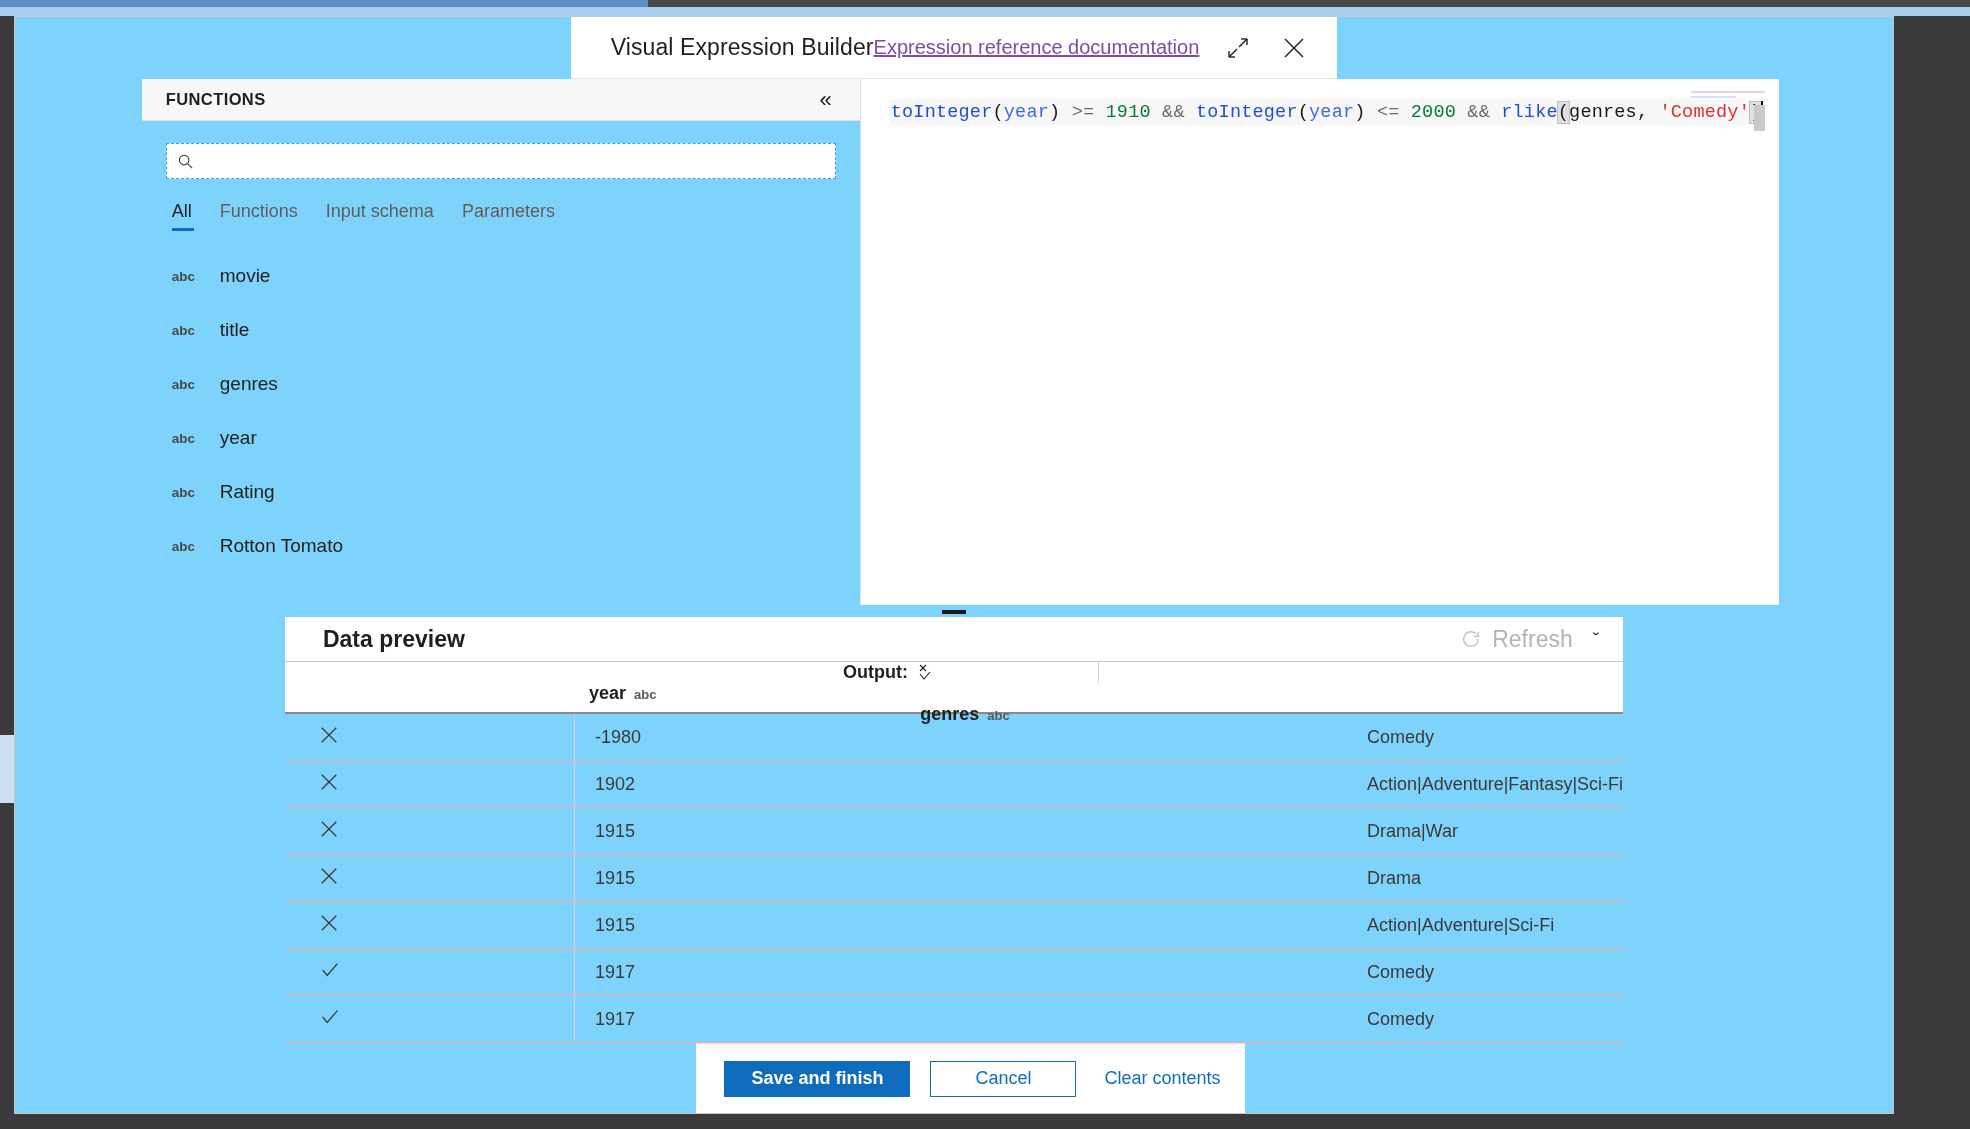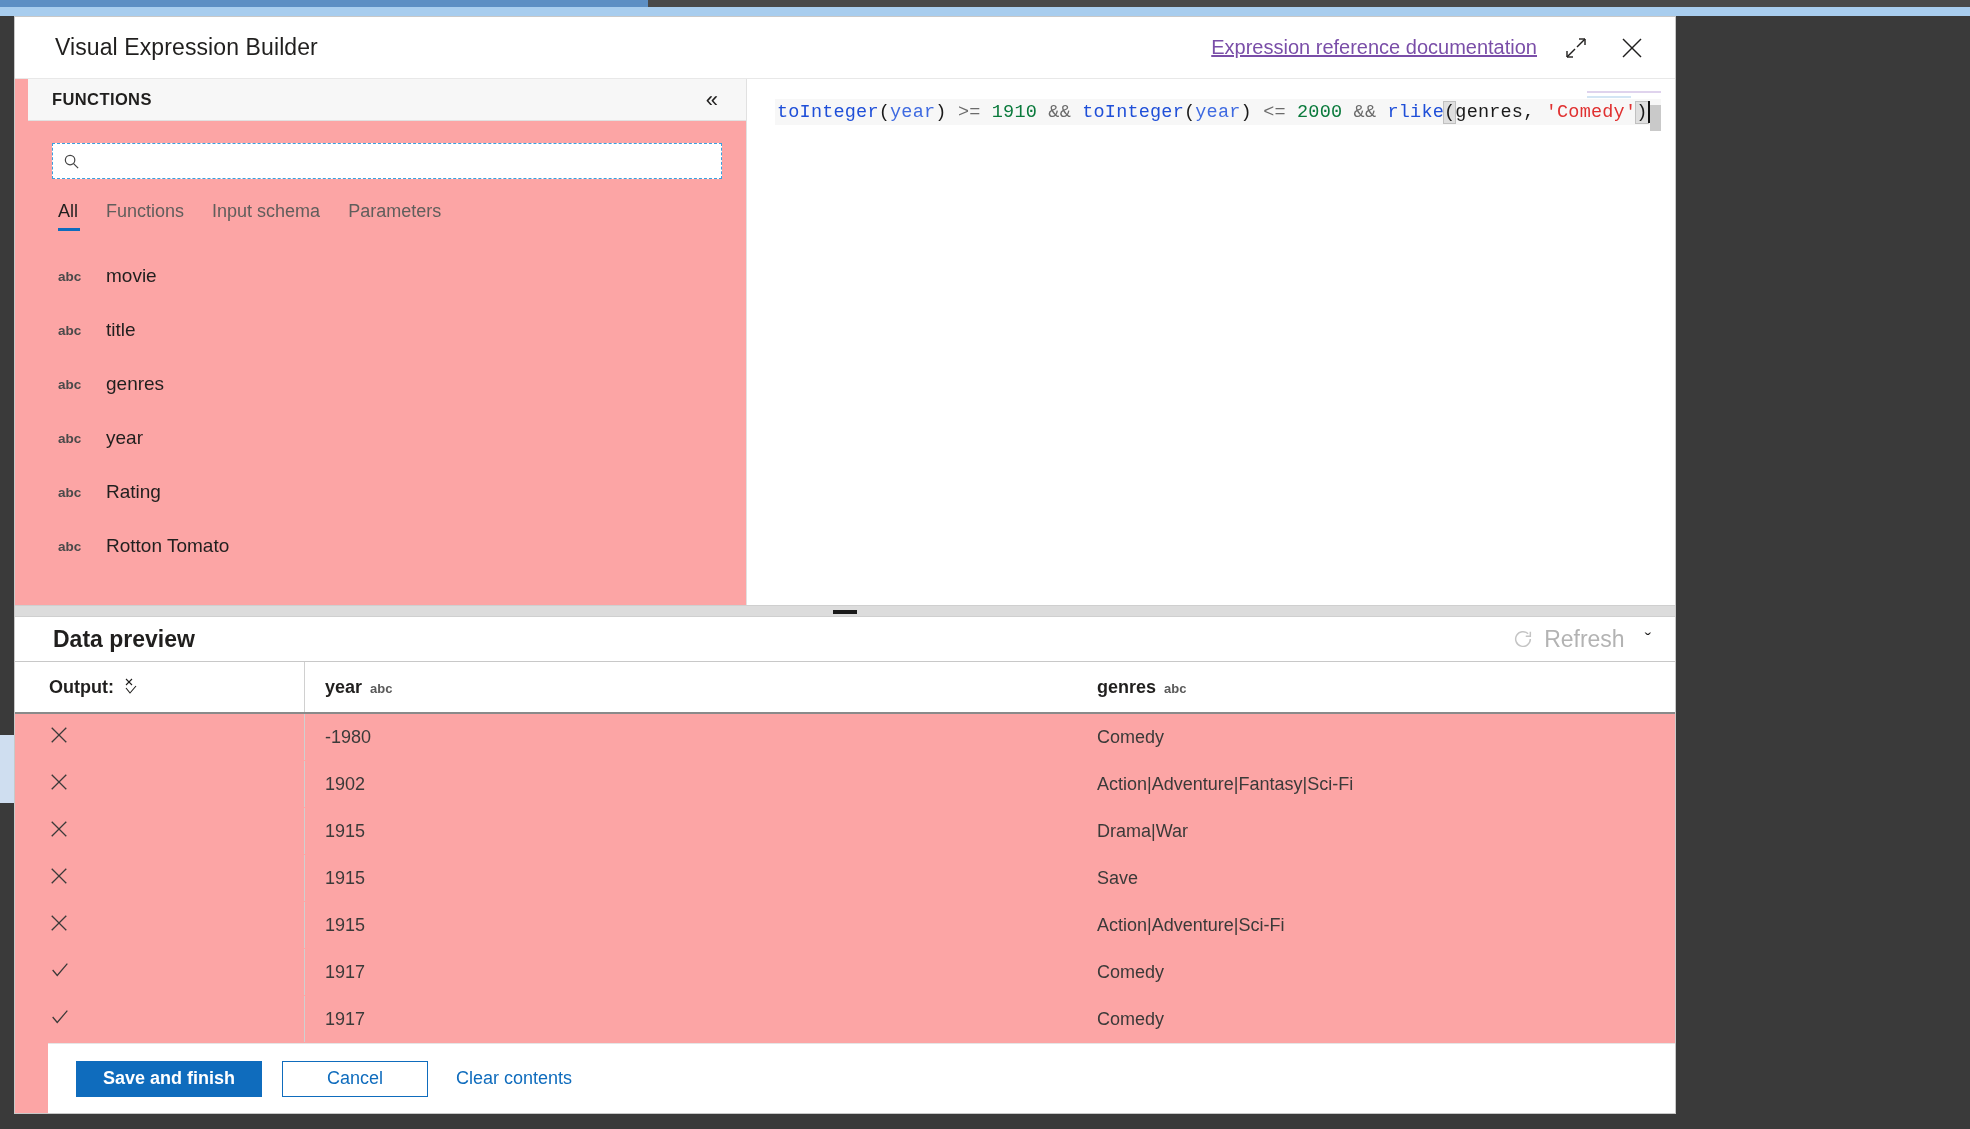--- a/index.html
+++ b/index.html
@@ -17,24 +17,24 @@
   .strip-blue  { position:absolute; left:0; top:0; width:648px; height:7px; background:#5d8fc4; }
   .strip-light { position:absolute; left:0; top:7px; width:1970px; height:9px; background:#a8cdee; }
 
   
   .behind-left { position:absolute; left:0; top:16px; width:26px; height:1113px; background:#3a3a3a; }
   .behind-chip { position:absolute; left:0; top:735px; width:14px; height:68px; background:#cfdef0; }
 
   
   .dialog {
     position:absolute; left:14px; top:16px;
-    width:1662px; height:1098px;
-    background:#fca5a5;
+    width:1880px; height:1098px;
+    background:#7dd3fc;
     border:1px solid #c8c8c8;
-    display:flex; flex-direction:column;
+    display:flex; flex-direction:column;align-items:center;
   }
 
   
   .header {
     height:62px; min-height:62px;
     display:flex; align-items:center;
     padding:0 26px 0 40px;
     border-bottom:1px solid #e8e8e8;
     background:#ffffff;
   }
@@ -125,21 +125,21 @@
     padding:0 20px 0 38px; background:#ffffff;
   }
   .preview-title { font-size:23px; font-weight:700; color:#201f1e; }
   .preview-actions { margin-left:auto; display:flex; align-items:center; gap:16px; }
   .refresh-btn { display:flex; align-items:center; gap:10px; color:#b3b3b3; font-size:23px; cursor:default; }
   .chev-btn { color:#201f1e; font-size:19px; cursor:pointer; padding:0 4px; line-height:1; }
 
   .grid { border-top:1px solid #c8c8c8; }
   .grid-head {
     display:flex; height:52px; align-items:center;
-    border-bottom:2px solid #8a8a8a; background:#ffffff;
+    border-bottom:2px solid #8a8a8a; background:#ffffff;flex-direction:column;
   }
   .col-output { width:290px; min-width:290px; padding-left:34px; display:flex; align-items:center; gap:8px; border-right:1px solid #d0d0d0; height:100%; }
   .col-output-label { font-size:18px; font-weight:700; color:#201f1e; }
   .col-year   { width:770px; min-width:770px; padding-left:20px; display:flex; align-items:baseline; gap:8px; }
   .col-genres { flex:1; padding-left:22px; display:flex; align-items:baseline; gap:8px; }
   .col-name { font-size:18px; font-weight:700; color:#201f1e; }
   .col-type { font-size:13px; font-weight:600; color:#5a5a5a; }
 
   .grid-row { display:flex; height:47px; align-items:center; border-bottom:1px solid #fca5a5; }
   .cell-status { width:290px; min-width:290px; padding-left:34px; height:100%; display:flex; align-items:center; border-right:1px solid #d0d0d0; }
@@ -335,21 +335,21 @@
               <div class="cell-genres">Drama|War</div>
             </div>
             <div class="grid-row">
               <div class="cell-status">
                 <span class="status-glyph"><svg width="20" height="20" viewBox="0 0 22 22" fill="none" stroke="#3b3a39" stroke-width="1.4">
                     <path d="M3 3 L19 19"></path>
                     <path d="M19 3 L3 19"></path>
                   </svg></span>
               </div>
               <div class="cell-year">1915</div>
-              <div class="cell-genres">Save</div>
+              <div class="cell-genres">Drama</div>
             </div>
             <div class="grid-row">
               <div class="cell-status">
                 <span class="status-glyph"><svg width="20" height="20" viewBox="0 0 22 22" fill="none" stroke="#3b3a39" stroke-width="1.4">
                     <path d="M3 3 L19 19"></path>
                     <path d="M19 3 L3 19"></path>
                   </svg></span>
               </div>
               <div class="cell-year">1915</div>
               <div class="cell-genres">Action|Adventure|Sci-Fi</div>

